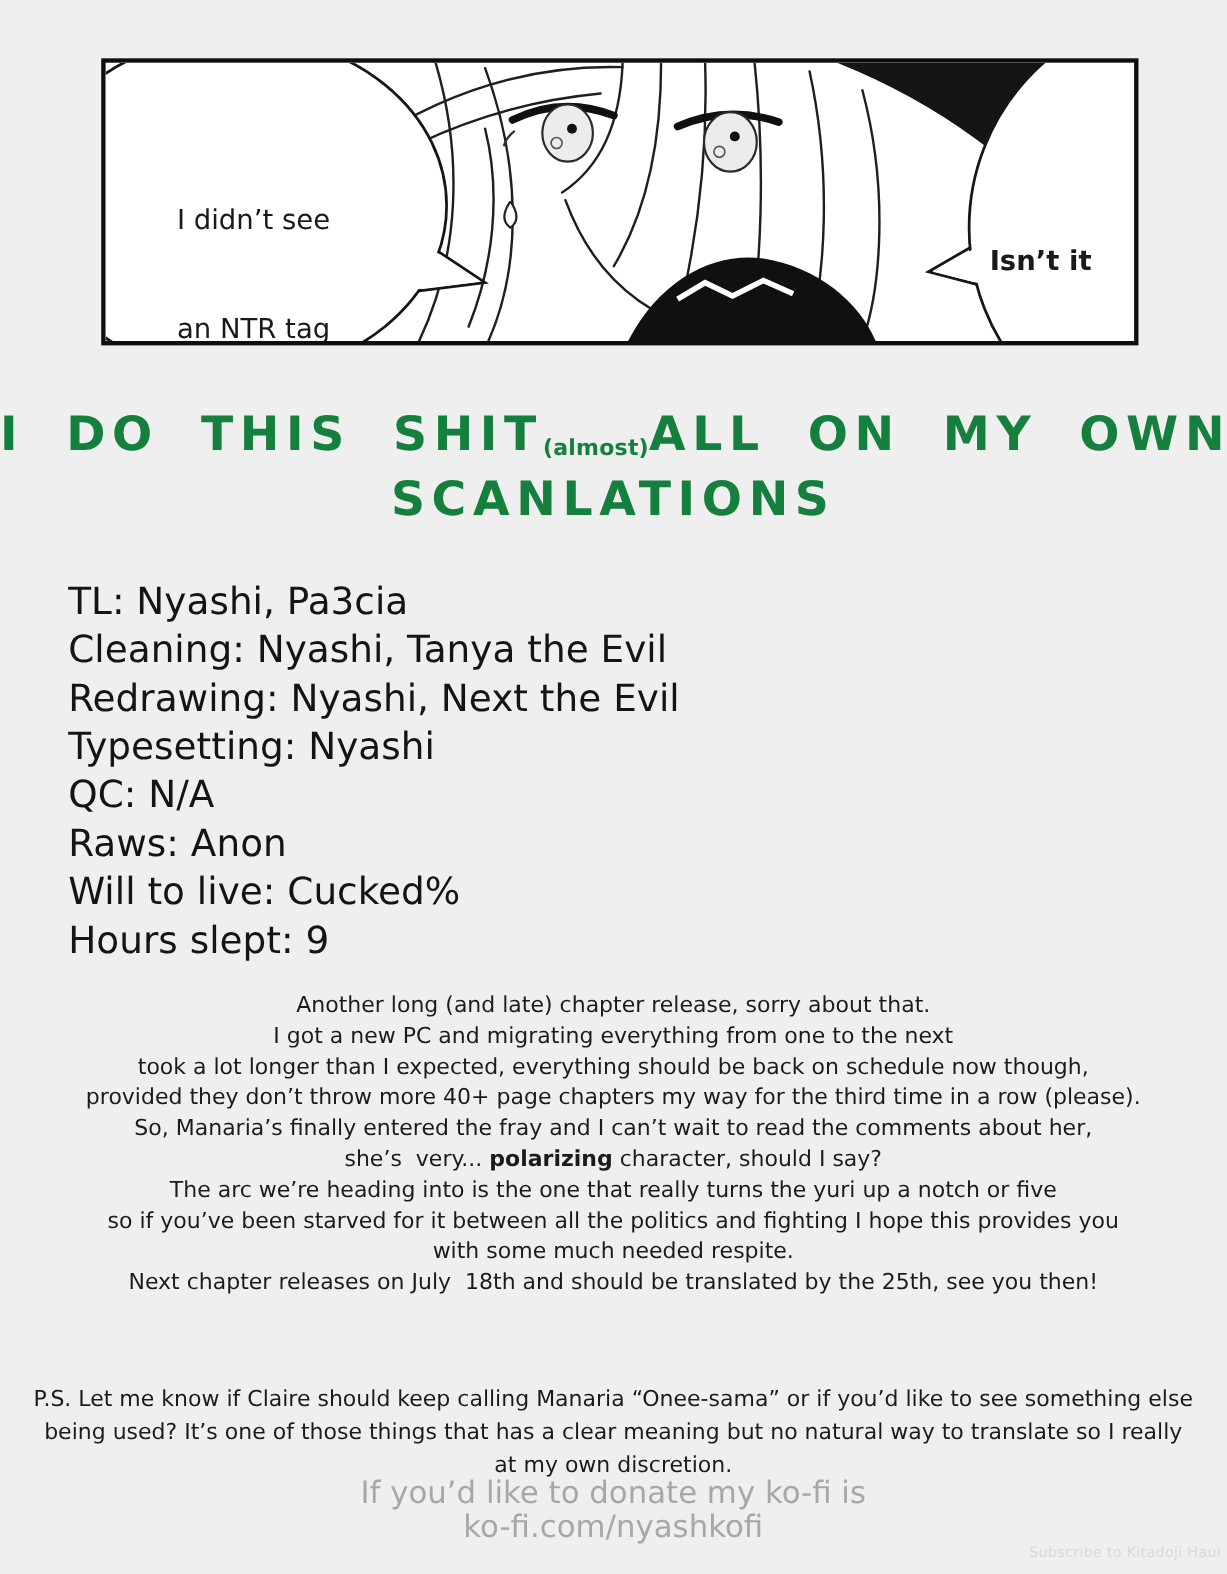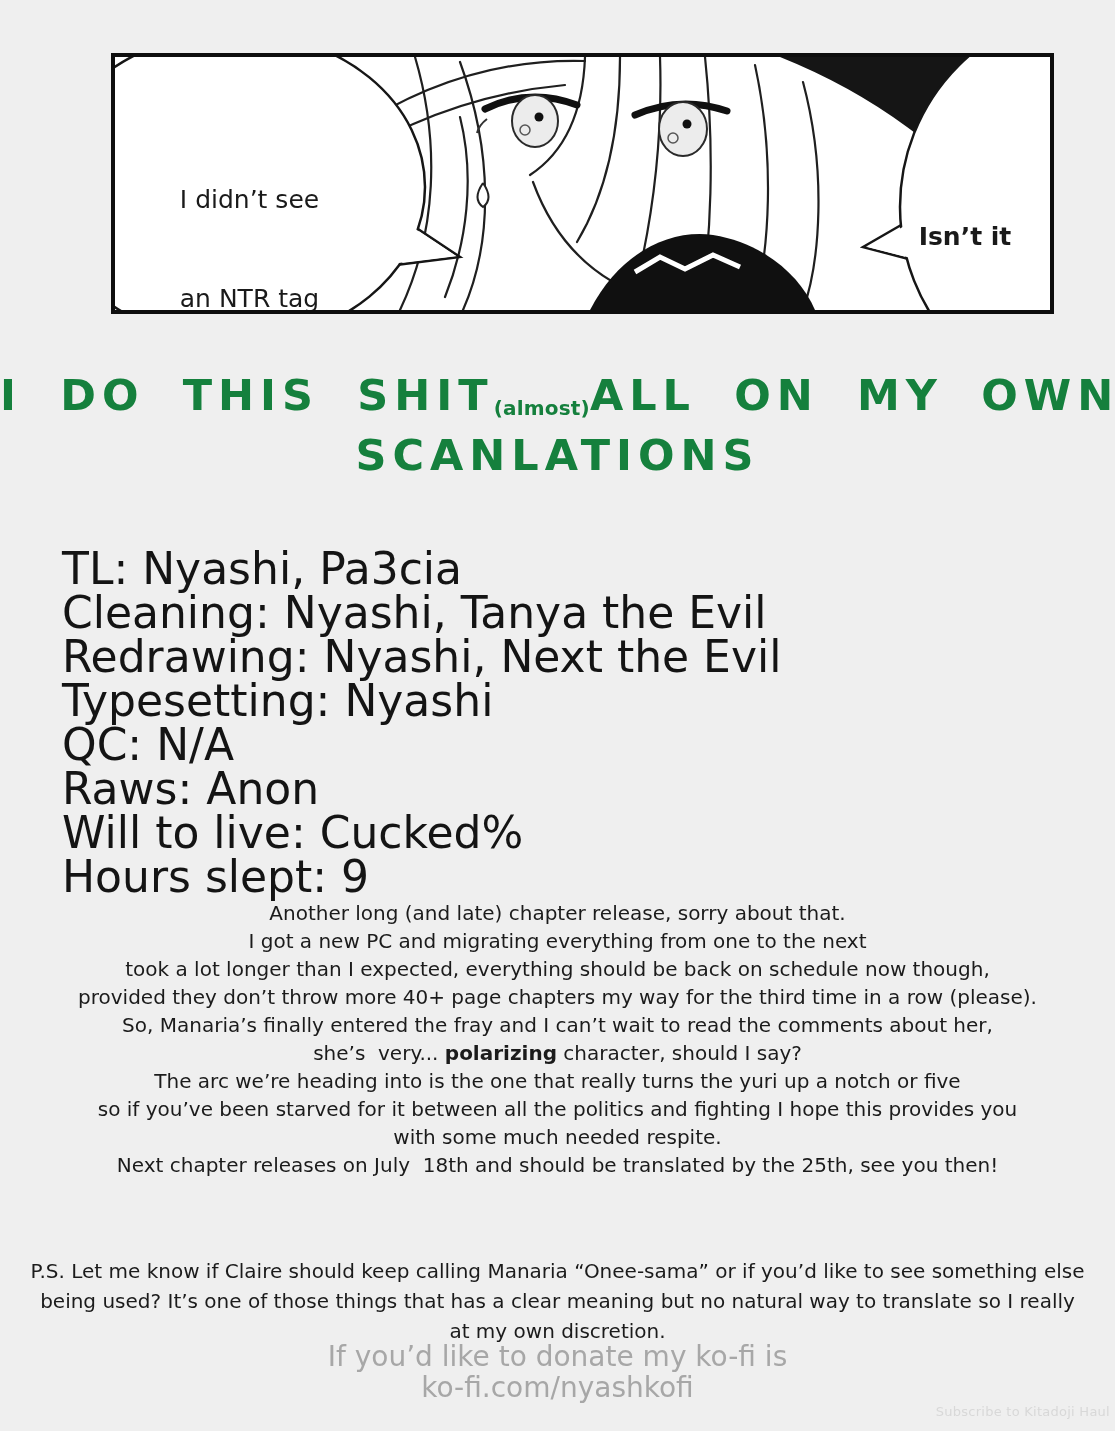--- a/index.html
+++ b/index.html
@@ -5,41 +5,41 @@
   html,body{margin:0;padding:0;}
   body{width:1115px;height:1431px;background:#efefef;}
   .page{
     position:relative;width:1115px;height:1431px;overflow:hidden;
     background:#efefef;color:#161616;
     font-family:"DejaVu Sans","Liberation Sans",sans-serif;
   }
   
   .panel{
     position:absolute;left:92px;top:53px;width:943px;height:261px;
-    background:#ffffff;border:4px solid #0e0e0e;box-sizing:border-box;overflow:hidden;margin-left:19px;
+    background:#ffffff;border:4px solid #0e0e0e;box-sizing:border-box;overflow:hidden;
   }
   .panel svg{position:absolute;left:0;top:0;width:935px;height:253px;display:block;}
   .bubble-text{
     position:absolute;text-align:center;color:#1a1a1a;
     font-size:25px;line-height:33px;font-weight:500;white-space:pre;
   }
   .bubble-text.left{left:22px;top:60px;width:225px;}
   .bubble-text.right{left:775px;top:92px;width:150px;line-height:35px;font-weight:bold;}
   
   .title-wrap{position:absolute;left:0;top:369px;width:100%;text-align:center;color:#15803d;}
   .title-line{
     font-size:43px;font-weight:900;letter-spacing:0.14em;word-spacing:0.40em;
     line-height:52px;white-space:pre;
   }
   .title-small{
     font-size:20px;font-weight:700;letter-spacing:0.01em;word-spacing:normal;
     display:inline-block;transform:translateY(5px);
   }
   
-  .credits{position:absolute;left:62px;top:547px;font-size:44px;line-height:44px;color:#141414;}
+  .credits{position:absolute;left:62px;top:525px;font-size:34px;line-height:44px;color:#141414;}
   .credits div{white-space:pre;}
   
   .notes{position:absolute;left:0;top:899px;width:100%;text-align:center;
     font-size:20px;line-height:28px;color:#1b1b1b;}
   .notes div, .ps div, .kofi div{white-space:pre;}
   .notes b{font-weight:800;}
   .ps{position:absolute;left:0;top:1256px;width:100%;text-align:center;
     font-size:20px;line-height:30px;color:#1b1b1b;}
   .kofi{position:absolute;left:0;top:1341px;width:100%;text-align:center;
     font-size:28px;line-height:31px;color:#a7a7a7;}

